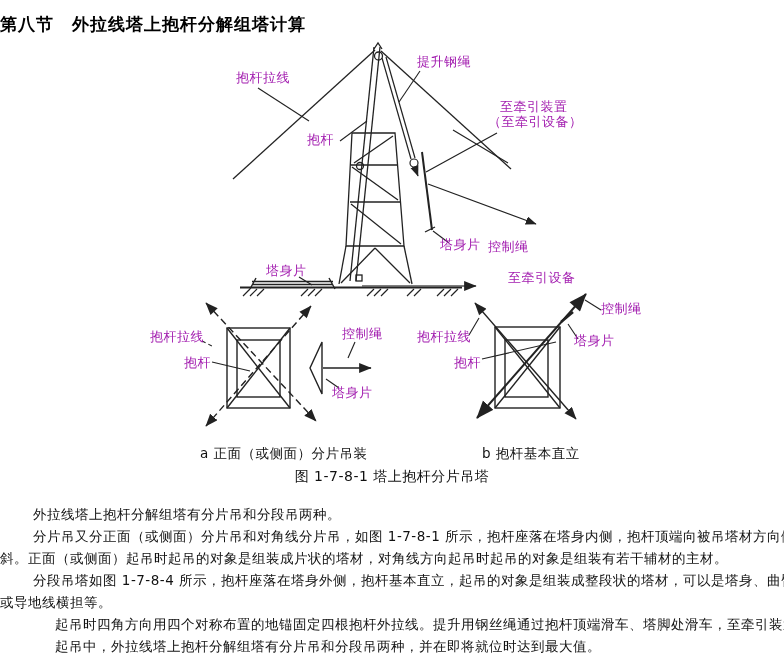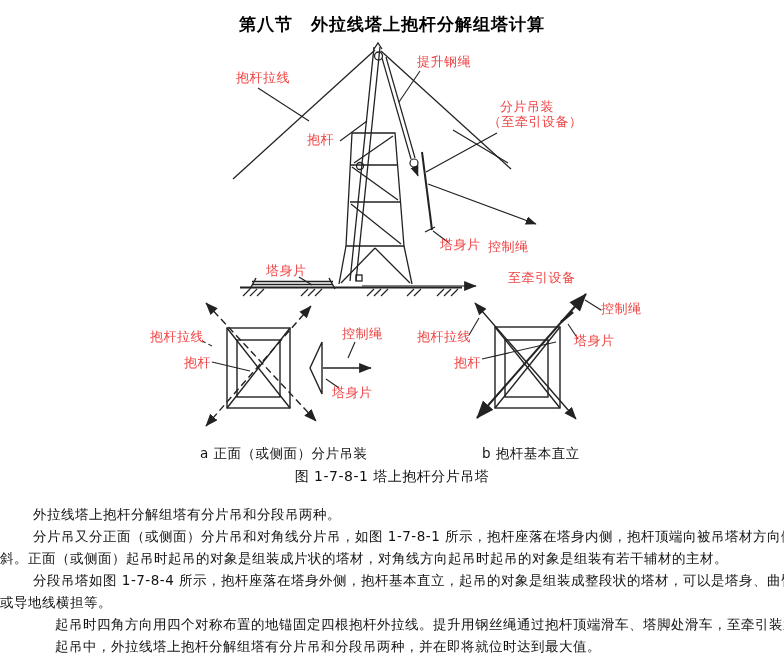--- a/index.html
+++ b/index.html
@@ -6,27 +6,27 @@
   .page{
     position:relative;
     width:784px;height:656px;
     background:#fff;
     font-family:"DejaVu Sans",sans-serif;
     color:#1a1a1a;
     overflow:hidden;
   }
   .title{
     position:absolute;top:13px;left:0;width:784px;
-    text-align:center;font-size:17px;font-weight:bold;
+    text-align:left;font-size:17px;font-weight:bold;
     letter-spacing:1px;color:#000;
   }
   .fig-svg{position:absolute;top:0;left:0;}
   .lbl{
     position:absolute;font-size:13px;line-height:14px;
-    white-space:nowrap;color:#ef4444;letter-spacing:0.5px;
+    white-space:nowrap;color:#a21caf;letter-spacing:0.5px;
   }
   .cap{
     position:absolute;font-size:13.5px;line-height:15px;
     white-space:nowrap;color:#111;letter-spacing:0.5px;text-align:center;
   }
   .fig-caption{
     position:absolute;top:468px;left:0;width:784px;
     text-align:center;font-size:14px;color:#111;letter-spacing:0.5px;
   }
   .body-text{
@@ -131,21 +131,21 @@
       <path d="M561 322 L573 312" stroke-width="2.5"></path>
       <path d="M601 310 L585 300" stroke-width="1.1"></path>
       <path d="M578 339 L568 324" stroke-width="1.1"></path>
       <path d="M482 359 L556 342" stroke-width="1.1"></path>
       <path d="M469 335 L479 318" stroke-width="1.1"></path>
     </g>
   </svg>
 
   <div class="lbl" style="left:236px;top:71px;">抱杆拉线</div>
   <div class="lbl" style="left:417px;top:55px;">提升钢绳</div>
-  <div class="lbl" style="left:500px;top:100px;">分片吊装</div>
+  <div class="lbl" style="left:500px;top:100px;">至牵引装置</div>
   <div class="lbl" style="left:488px;top:115px;">（至牵引设备）</div>
   <div class="lbl" style="left:307px;top:133px;">抱杆</div>
   <div class="lbl" style="left:440px;top:238px;">塔身片</div>
   <div class="lbl" style="left:488px;top:240px;">控制绳</div>
   <div class="lbl" style="left:266px;top:264px;">塔身片</div>
   <div class="lbl" style="left:508px;top:271px;">至牵引设备</div>
 
   <div class="lbl" style="left:150px;top:330px;">抱杆拉线</div>
   <div class="lbl" style="left:184px;top:356px;">抱杆</div>
   <div class="lbl" style="left:342px;top:327px;">控制绳</div>

